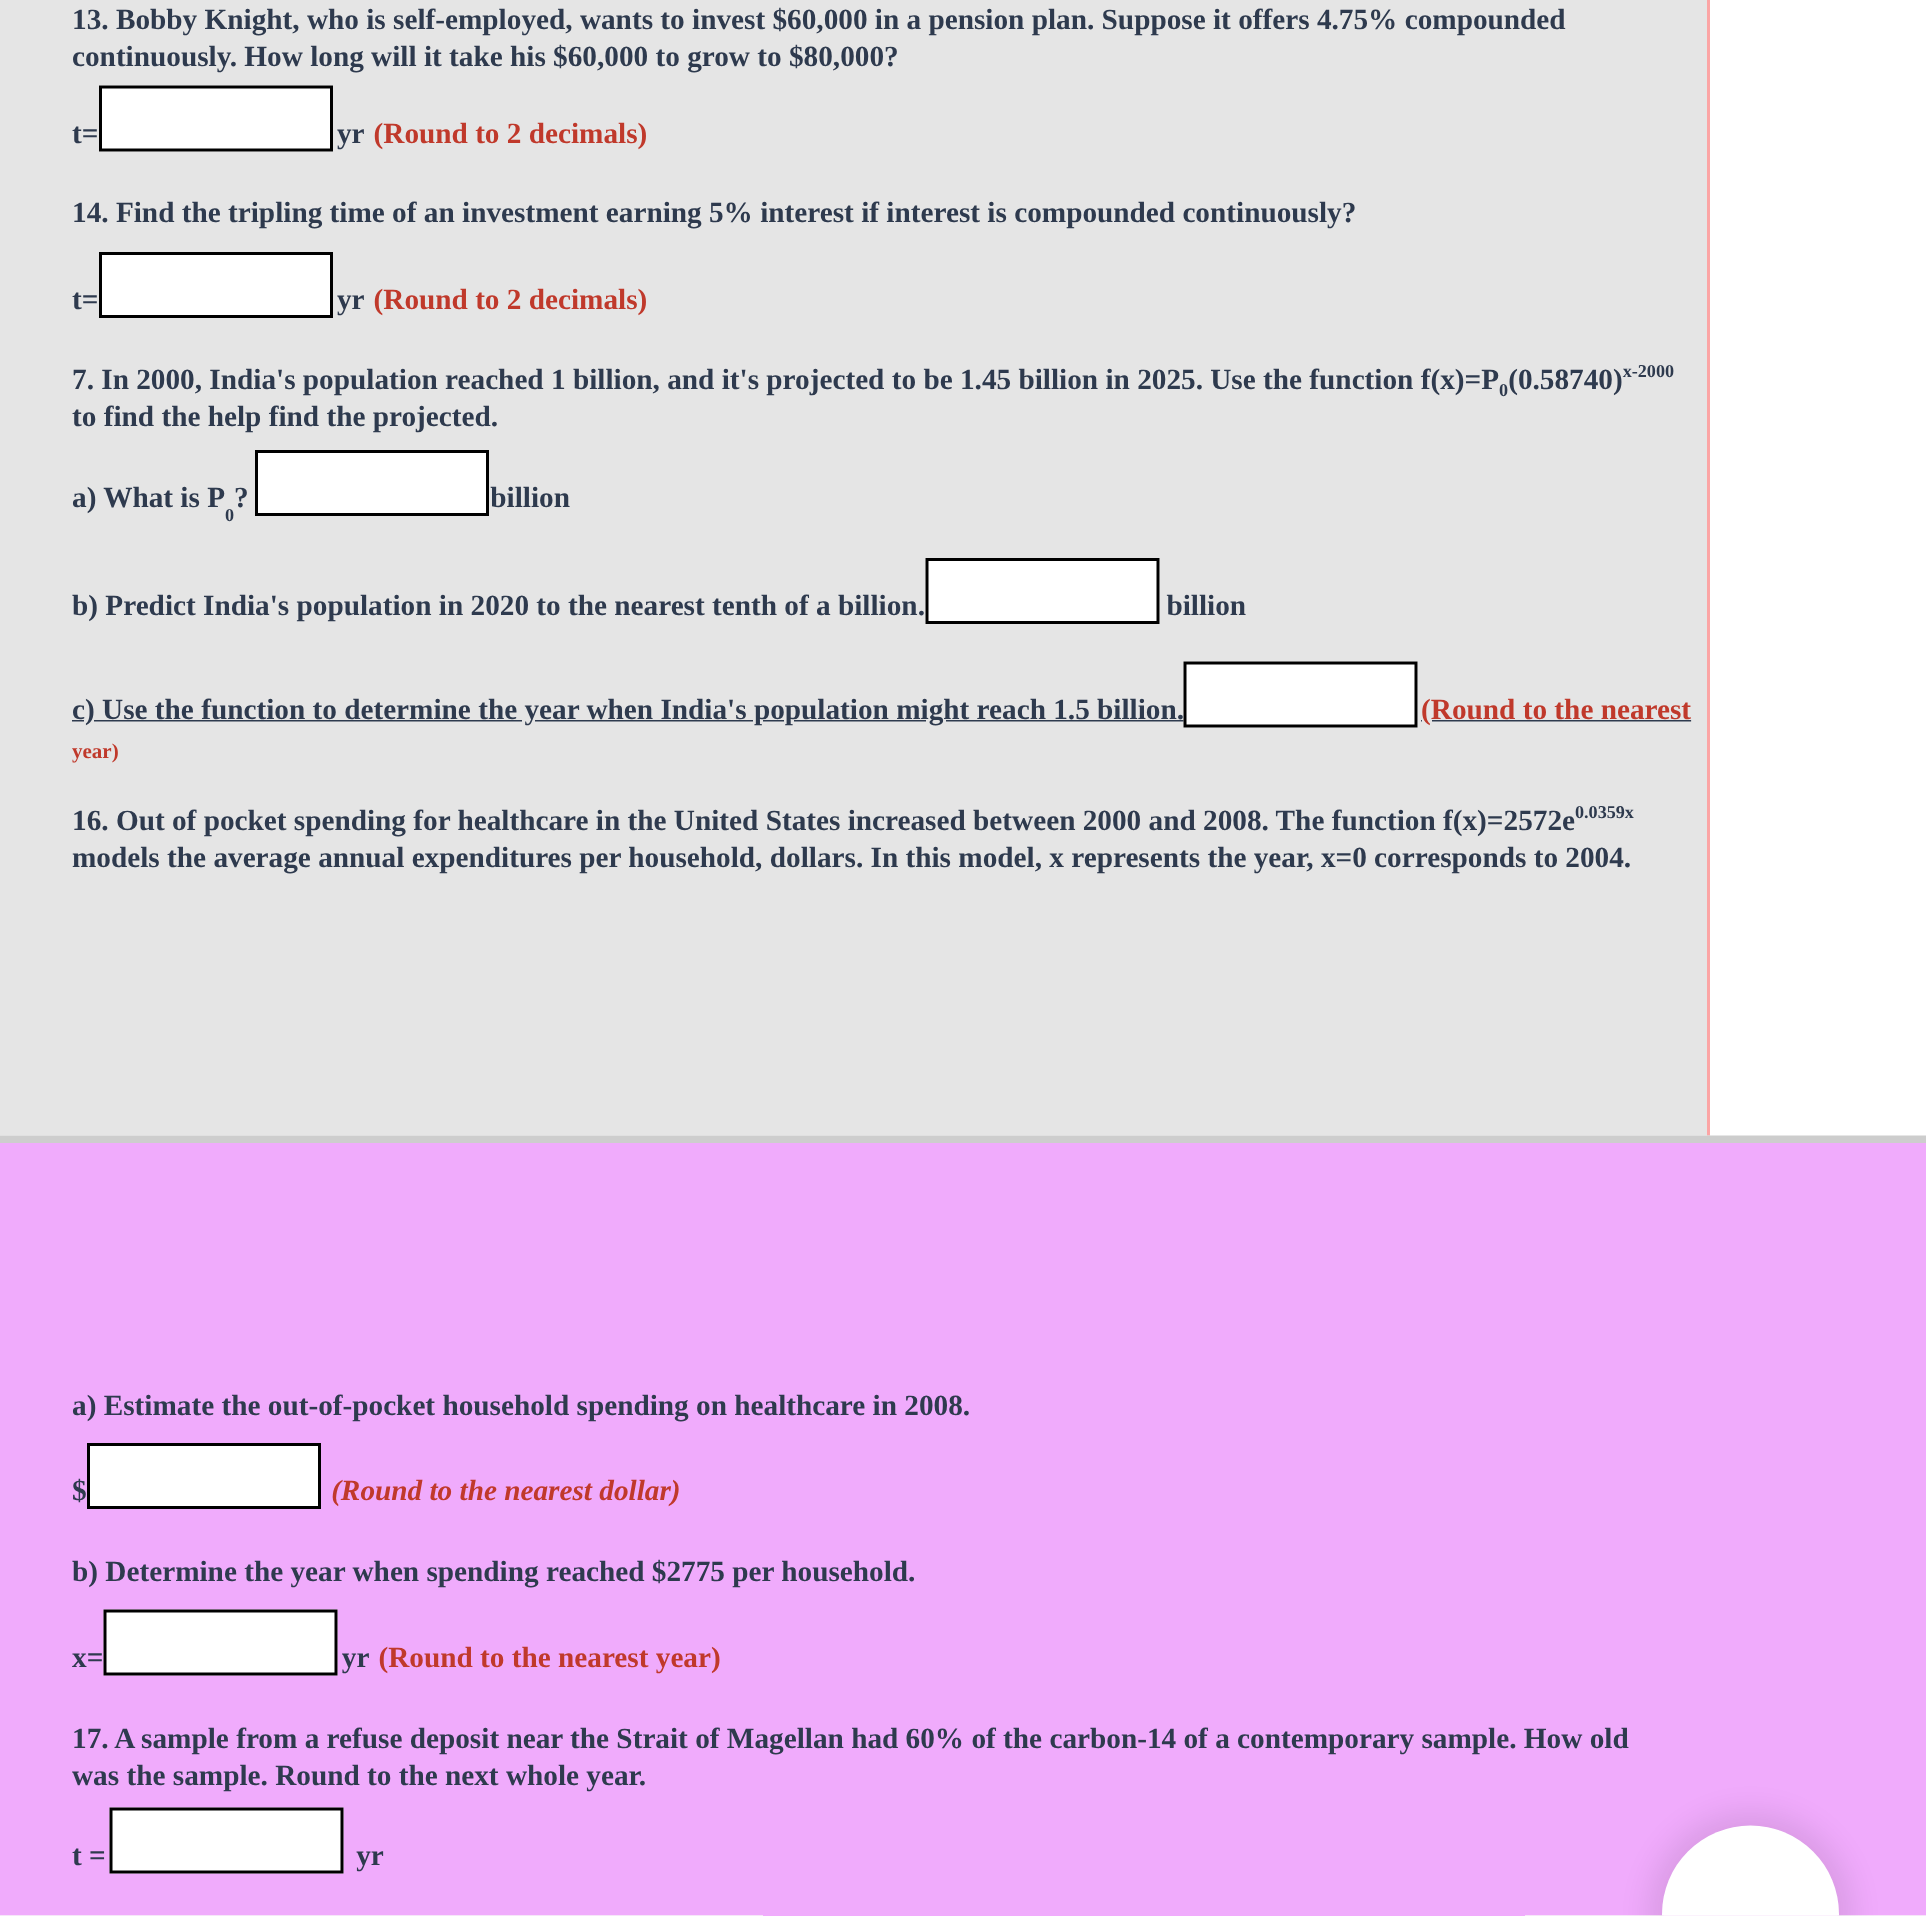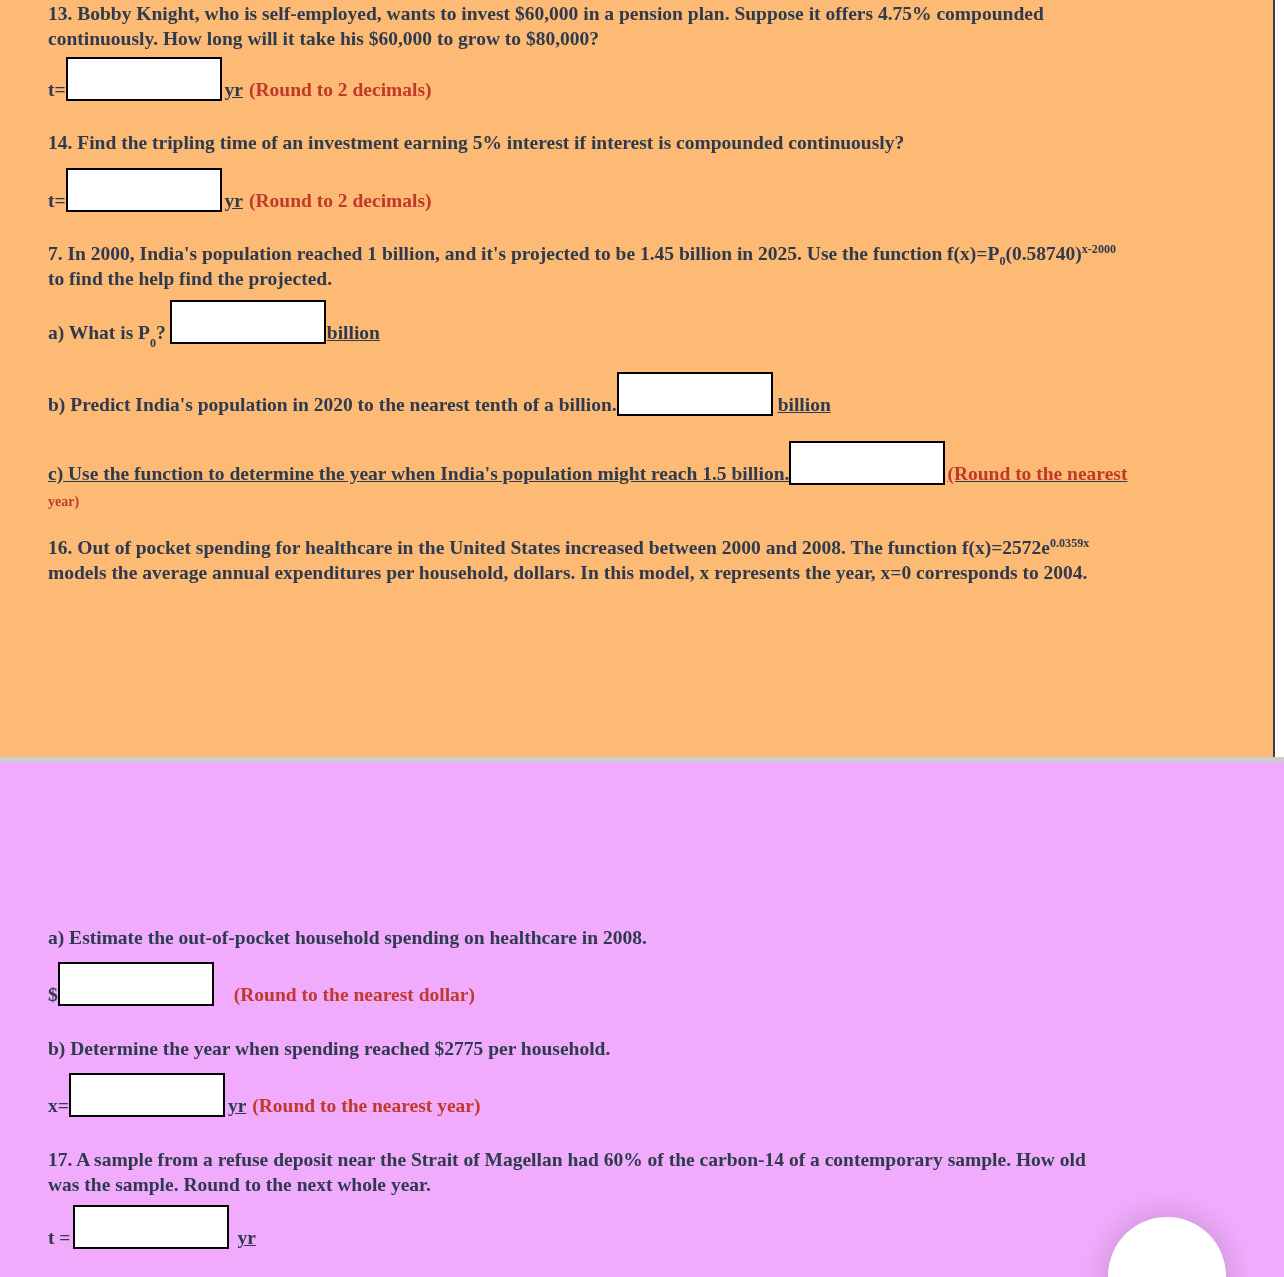--- a/index.html
+++ b/index.html
@@ -14,24 +14,24 @@
     overflow: hidden;
     font-family: "Liberation Serif", "DejaVu Serif", serif;
     color: #2e3a4e;
   }
 
   
   .page-sheet {
     position: absolute;
     left: 0;
     top: 0;
-    width: 1275px;
+    width: 1140px;
     height: 757px;
-    background: #fdba74;
-    border-right: 2px solid #404040;
+    background: #e5e5e5;
+    border-right: 2px solid #fca5a5;
     box-sizing: border-box;
   }
   .page-break {
     position: absolute;
     left: 0;
     top: 757px;
     width: 1284px;
     height: 5px;
     background: #cdcdcd;
   }
@@ -79,21 +79,20 @@
     vertical-align: bottom;
   }
   .box-sm { width: 156px; height: 44px; }
   .box-md { width: 156px; height: 44px; }
 
   .unit {
     color: #2e3a4e;
     font-weight: bold;
     padding-bottom: 1px;
     padding-left: 3px;
-    text-decoration: underline;
   }
   .note {
     color: #c0392b;
     font-weight: bold;
     padding-bottom: 1px;
     padding-left: 6px;
   }
   .note-inline {
     color: #c0392b;
     font-weight: bold;
@@ -186,21 +185,21 @@
 
 <div class="page-break"></div>
 
 <div class="page-sheet-2">
 
   <div class="q" style="left:48px; top:163px; width:1075px;">a) Estimate the out-of-pocket household spending on healthcare in 2008.</div>
 
   <div class="ans-row" style="left:48px; top:200px;">
     <span class="lead">$</span>
     <span class="box box-sm"></span>
-    <span class="note" style="padding-left:20px;">(Round to the nearest dollar)</span>
+    <span class="note" style="padding-left:7px;font-style:italic;">(Round to the nearest dollar)</span>
   </div>
 
   <div class="q" style="left:48px; top:274px; width:1075px;">b) Determine the year when spending reached $2775 per household.</div>
 
   <div class="ans-row" style="left:48px; top:311px;">
     <span class="lead">x=</span>
     <span class="box box-sm"></span>
     <span class="unit">yr</span>
     <span class="note">(Round to the nearest year)</span>
   </div>

